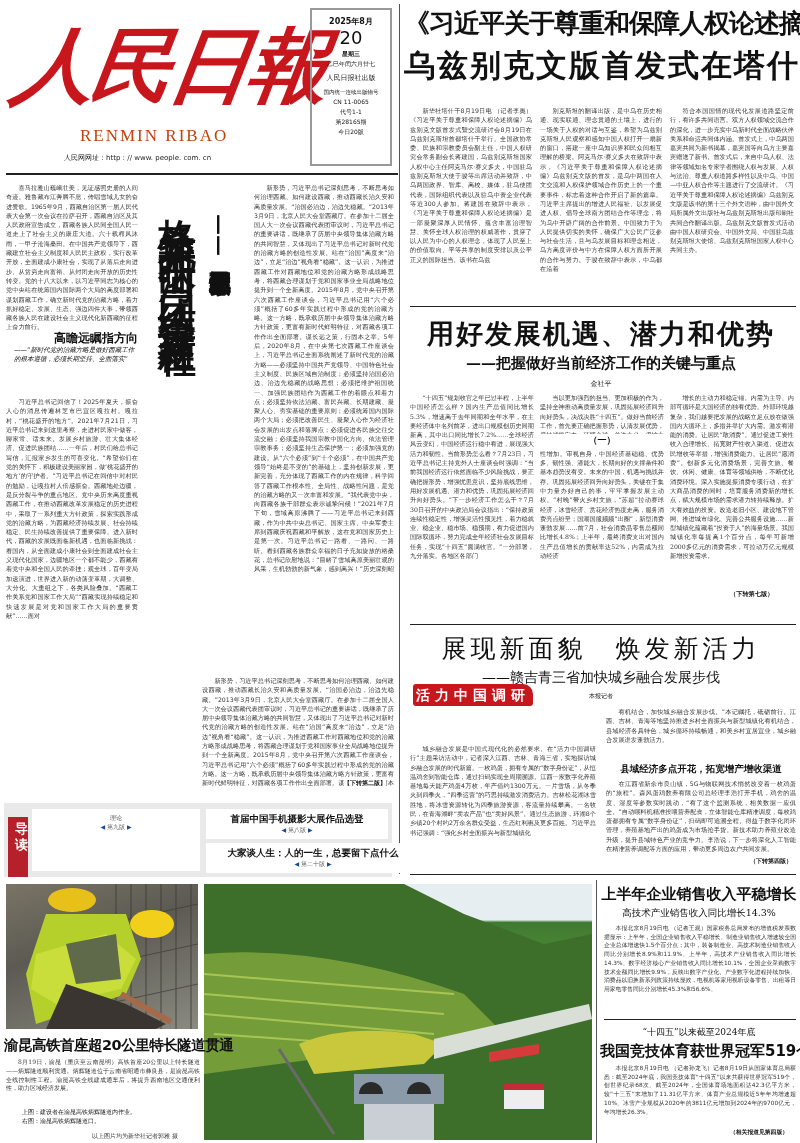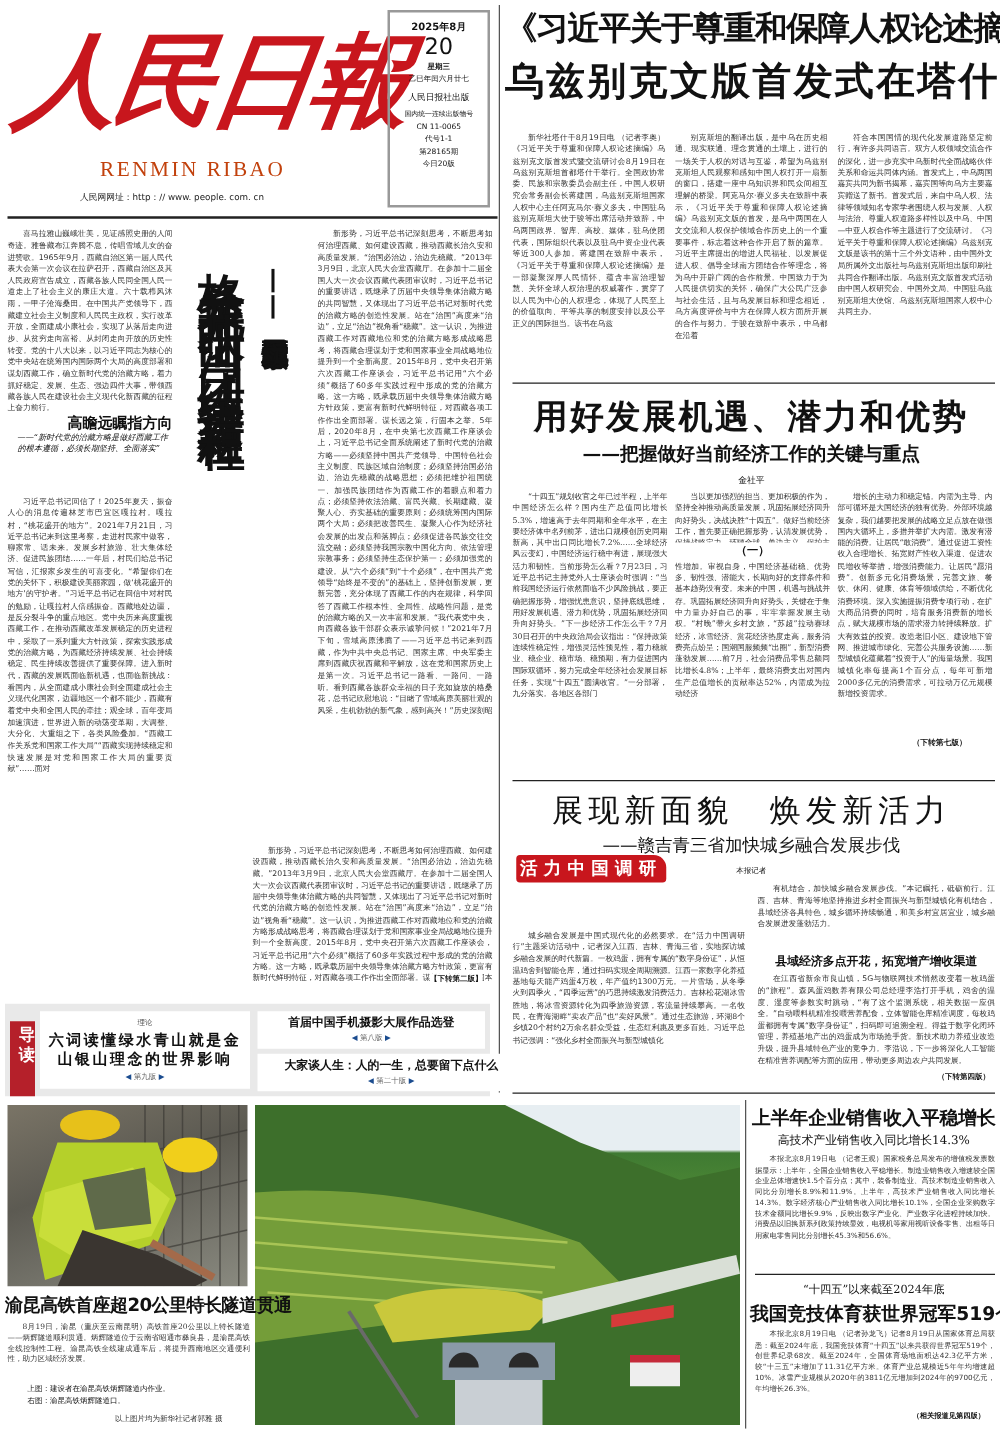--- a/index.html
+++ b/index.html
@@ -114,21 +114,20 @@
   </div>
 <div class="abs txt" style="left:202px;top:676px;width:192px;height:112px;background:#fff">
     <p>新形势，习近平总书记深刻思考，不断思考如何治理西藏、如何建设西藏，推动西藏长治久安和高质量发展。“治国必治边，治边先稳藏。”2013年3月9日，北京人民大会堂西藏厅。在参加十二届全国人大一次会议西藏代表团审议时，习近平总书记的重要讲话，既继承了历届中央领导集体治藏方略的共同智慧，又体现出了习近平总书记对新时代党的治藏方略的创造性发展。站在“治国”高度来“治边”，立足“治边”视角看“稳藏”。这一认识，为推进西藏工作对西藏地位和党的治藏方略形成战略思考，将西藏合理谋划于党和国家事业全局战略地位提升到一个全新高度。2015年8月，党中央召开第六次西藏工作座谈会，习近平总书记用“六个必须”概括了60多年实践过程中形成的党的治藏方略。这一方略，既承载历届中央领导集体治藏方略方针政策，更富有新时代鲜明特征，对西藏各项工作作出全面部署。谋长远之策，行固本之举。5年后，2020年8月，在中央第七次西藏工作座谈会上，习近平总书记全面系统阐述了新时代党的治藏方略——必须坚持中国共产党领导、中国特色社会主义制度、民族区域自治制度；必须坚持治国必治边、治边先稳藏的战略思想；必须把维护祖国统一、加强民族团结作为西藏工作的着眼点和着力点；必须坚持依法治藏、富民兴藏、长期建藏、凝聚人心、夯实基础的重要原则；必须统筹国内国际两个大局；必须把改善民生、凝聚人心作为经济社会发展的出发点和落脚点；必须促进各民族交往交流交融；必须坚持我国宗教中国化方向、依法管理宗教事务；必须坚持生态保护第一；必须加强党的建设。从“六个必须”到“十个必须”，在中国共产党领导“始终是不变的”的基础上，坚持创新发展，更新完善，充分体现了西藏工作的内在规律，科学回答了西藏工作根本性、全局性、战略性问题，是党的治藏方略的又一次丰富和发展。“我代表党中央，向西藏各族干部群众表示诚挚问候！”2021年7月下旬，雪域高原沸腾了——习近平总书记来到西藏，作为中共中央总书记、国家主席、中央军委主席到西藏庆祝西藏和平解放，这在党和国家历史上是第一次。习近平总书记一路看、一路问、一路听。看到西藏各族群众幸福的日子充如旋放的格桑花，总书记欣慰地说：“目睹了雪域高原美丽壮观的风采，生机勃勃的新气象，感到高兴！”历史深刻昭示，没有中国共产党就没有新中国，也就没有新西藏，党中央关于西藏工作的方针政策是完全正确的。实践雄辩证明，新时代党的治藏方略，是中国共产党领导人民治藏稳藏兴藏成功经验的总结提炼和创新发展，是习近平新时代中国特色社会主义思想关于西藏工作的集中体现，为做好西藏工作提供了根本遵循。</p>
   </div>
 <div class="abs" style="left:344px;top:779px;font-size:6px;font-weight:bold;background:#fff">【下转第二版】</div>
 
 <div id="guide" class="abs">
   <div class="abs" style="left:4px;top:14px;width:20px;height:60px;background:#b5202a;color:#fff;font-size:13px;font-weight:bold;line-height:16px;text-align:right;padding-top:4px">导读</div>
   <div class="gbox" style="left:28px;top:6px;width:168px;height:62px">
     <div class="serif" style="font-size:6px;margin-top:5px;color:#555">理论</div>
-    <div style="font-size:12px;font-weight:bold;line-height:15px;letter-spacing:2px;padding:2px 6px">六词读懂绿水青山就是金山银山理念的世界影响</div>
     <div class="nav"><span class="a">◀</span> <span>第九版</span> <span class="a">▶</span></div>
   </div>
   <div class="gbox" style="left:202px;top:6px;width:182px;height:30px">
     <div style="font-size:9.5px;font-weight:bold;line-height:14px;margin-top:3px">首届中国手机摄影大展作品选登</div>
     <div class="nav"><span class="a">◀</span> <span>第八版</span> <span class="a">▶</span></div>
   </div>
   <div class="gbox" style="left:202px;top:40px;width:214px;height:30px">
     <div style="font-size:9.5px;font-weight:bold;line-height:14px;margin-top:3px">大家谈人生：人的一生，总要留下点什么</div>
     <div class="nav"><span class="a">◀</span> <span>第二十版</span> <span class="a">▶</span></div>
   </div>

